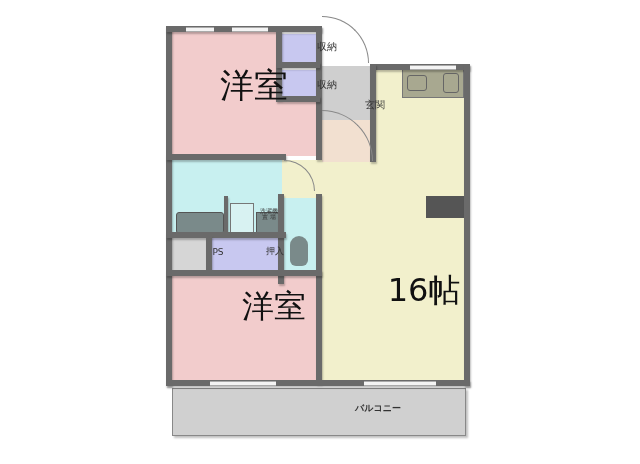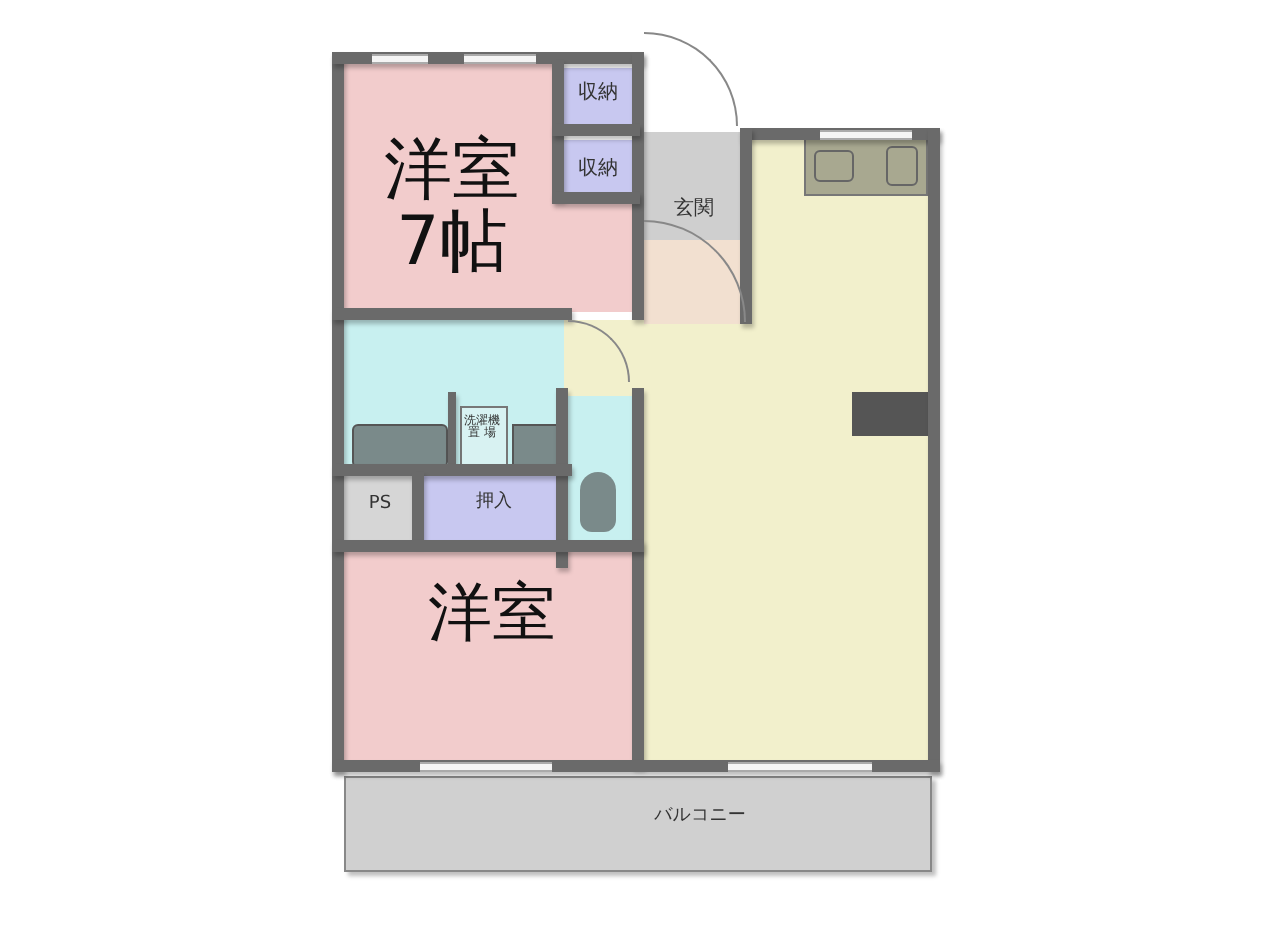--- a/index.html
+++ b/index.html
@@ -1,20 +1,20 @@
 <!DOCTYPE html>
 <html><head>
 <meta charset="utf-8">
 <style>
   html,body{margin:0;padding:0;background:#ffffff;}
   body{width:640px;height:464px;position:relative;overflow:hidden;font-family:"DejaVu Sans",sans-serif;}
   .abs{position:absolute;}
   .wall{position:absolute;background:#6a6a6a;box-shadow:1px 2px 2px rgba(0,0,0,0.25);}
   .room{position:absolute;}
-  .lbl{position:absolute;color:#111;text-align:center;line-height:1.05;}
+  .lbl{position:absolute;color:#111;text-align:center;line-height:1.05;padding-left:28px;}
   .small{font-size:9px;color:#333;}
   .door-arc{position:absolute;border:1px solid #888;border-radius:0 100% 0 0;border-left:none;border-bottom:none;}
   .win{position:absolute;background:#f4f4f4;border-top:1px solid #aaa;border-bottom:1px solid #aaa;}
 </style>
 </head>
 <body>
 
 <div class="room" style="left:172px;top:30px;width:108px;height:126px;background:#f2cccc;"></div>
 <div class="room" style="left:280px;top:34px;width:36px;height:30px;background:#c8c8f0;"></div>
 <div class="room" style="left:280px;top:70px;width:36px;height:30px;background:#c8c8f0;"></div>
@@ -66,29 +66,29 @@
 <div class="win" style="left:410px;top:65px;width:46px;height:3px;"></div>
 <div class="win" style="left:210px;top:381px;width:66px;height:3px;"></div>
 <div class="win" style="left:364px;top:381px;width:72px;height:3px;"></div>
 
 <div class="door-arc" style="left:322px;top:16px;width:46px;height:46px;border-radius:0 100% 0 0;"></div>
 <div class="door-arc" style="left:322px;top:110px;width:50px;height:50px;"></div>
 <div class="door-arc" style="left:284px;top:160px;width:30px;height:30px;"></div>
 
 <div class="lbl" style="left:178px;top:68px;width:96px;font-size:34px;">
   <div>洋室</div>
-  <div>7帖</div>
 </div>
 <div class="lbl small" style="left:282px;top:42px;width:34px;font-size:10px;">収納</div>
 <div class="lbl small" style="left:282px;top:80px;width:34px;font-size:10px;">収納</div>
 <div class="lbl small" style="left:326px;top:100px;width:42px;font-size:10px;">玄関</div>
 <div class="lbl" style="left:230px;top:208px;width:22px;font-size:6px;color:#333;">
   <div>洗濯機</div>
   <div>置 場</div>
 </div>
 <div class="lbl small" style="left:174px;top:248px;width:32px;">PS</div>
 <div class="lbl small" style="left:214px;top:247px;width:66px;">押入</div>
 <div class="lbl" style="left:176px;top:290px;width:140px;font-size:32px;">
   <div>洋室</div>
 </div>
 <div class="lbl" style="left:326px;top:274px;width:140px;font-size:32px;">
+  <div>16帖</div>
 </div>
-<div class="lbl small" style="left:172px;top:404px;width:356px;">バルコニー</div>
+<div class="lbl small" style="left:172px;top:404px;width:356px;font-weight:bold;">バルコニー</div>
 
 </body></html>

